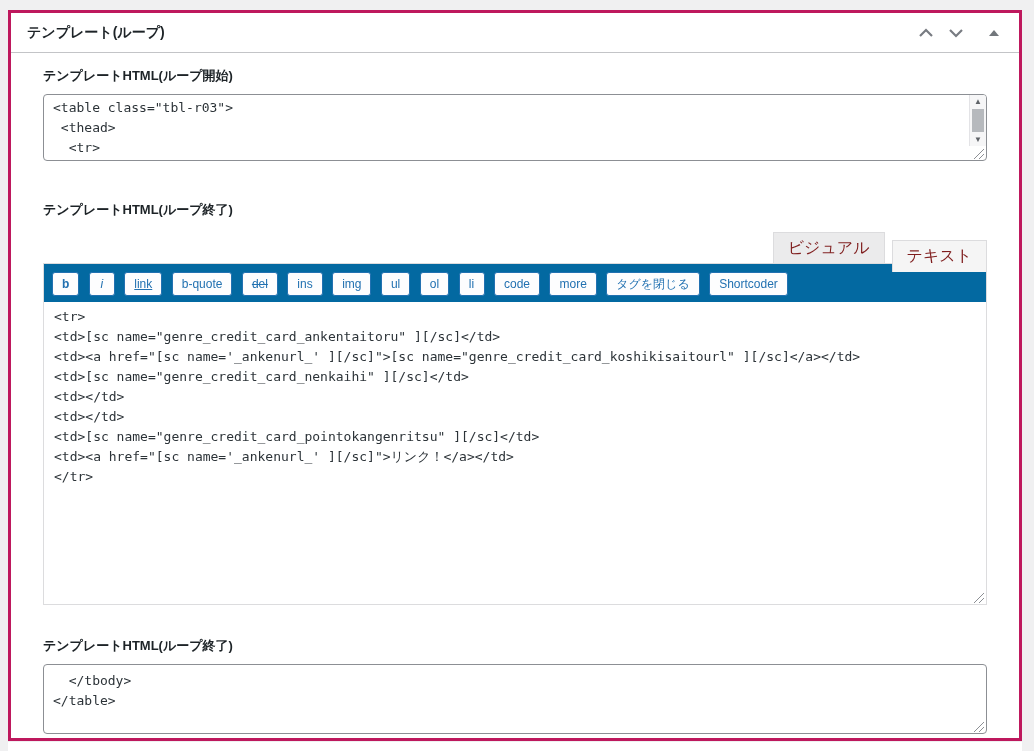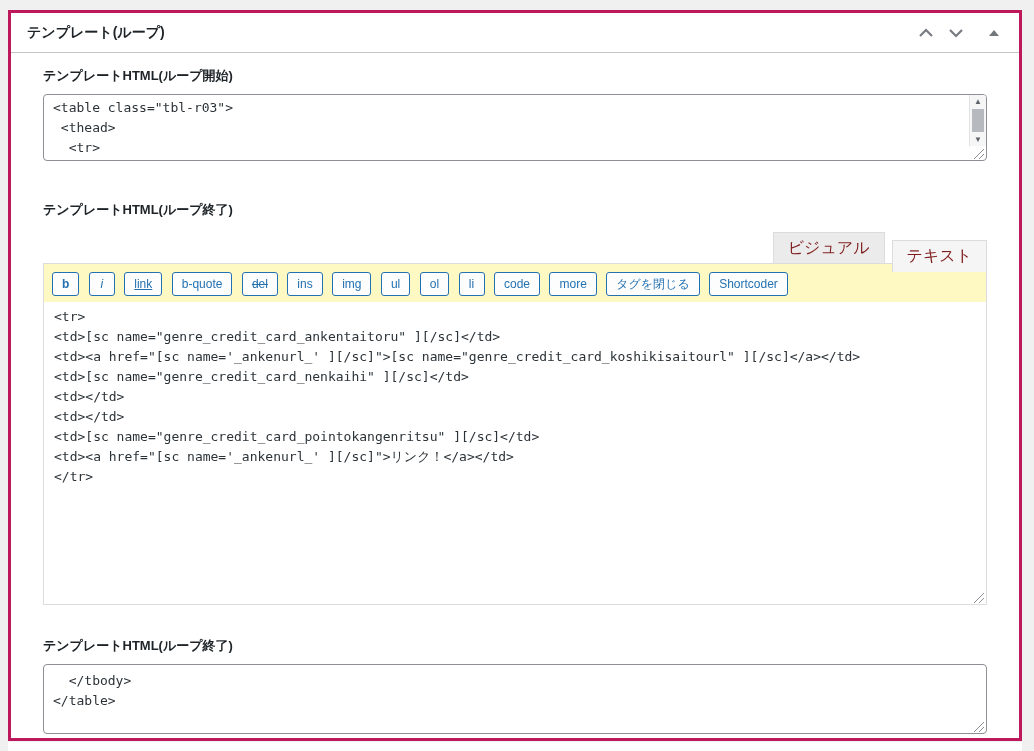--- a/index.html
+++ b/index.html
@@ -142,21 +142,21 @@
     padding-bottom: 5px;
   }
 
   .editor-container {
     border: 1px solid #dcdcde;
     background: #fff;
     position: relative;
     z-index: 1;
   }
   .quicktags-toolbar {
-    background: #fef9c3;
+    background: #0369a1;
     padding: 6px 8px 4px;
   }
   .ed-button {
     display: inline-block;
     margin: 2px 5px 2px 0;
     padding: 3px 9px;
     min-width: 26px;
     font-size: 12px;
     line-height: 16px;
     color: #2271b1;

